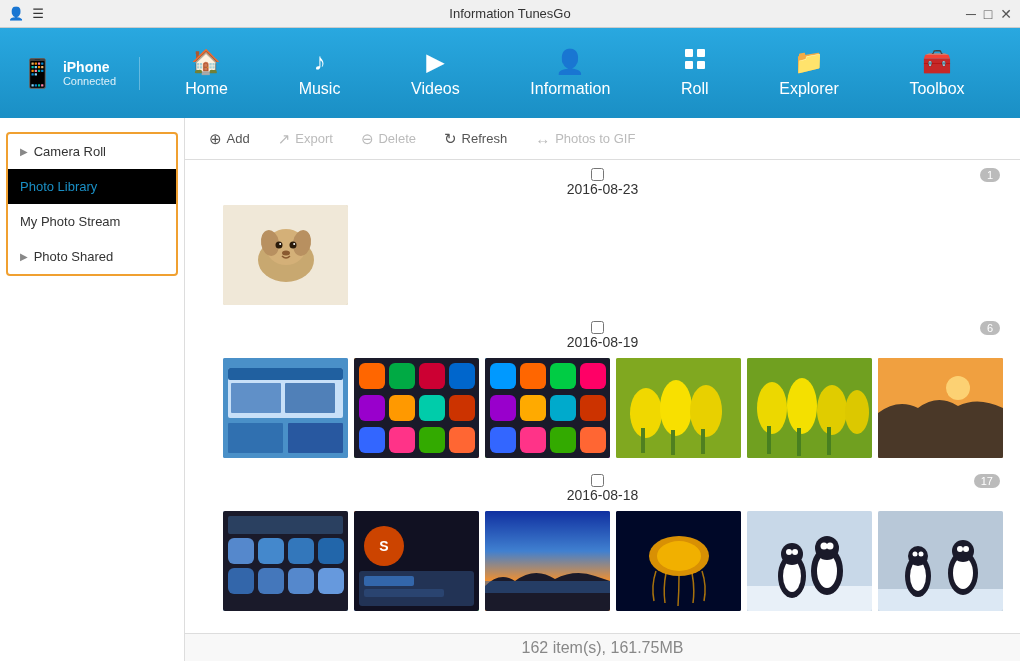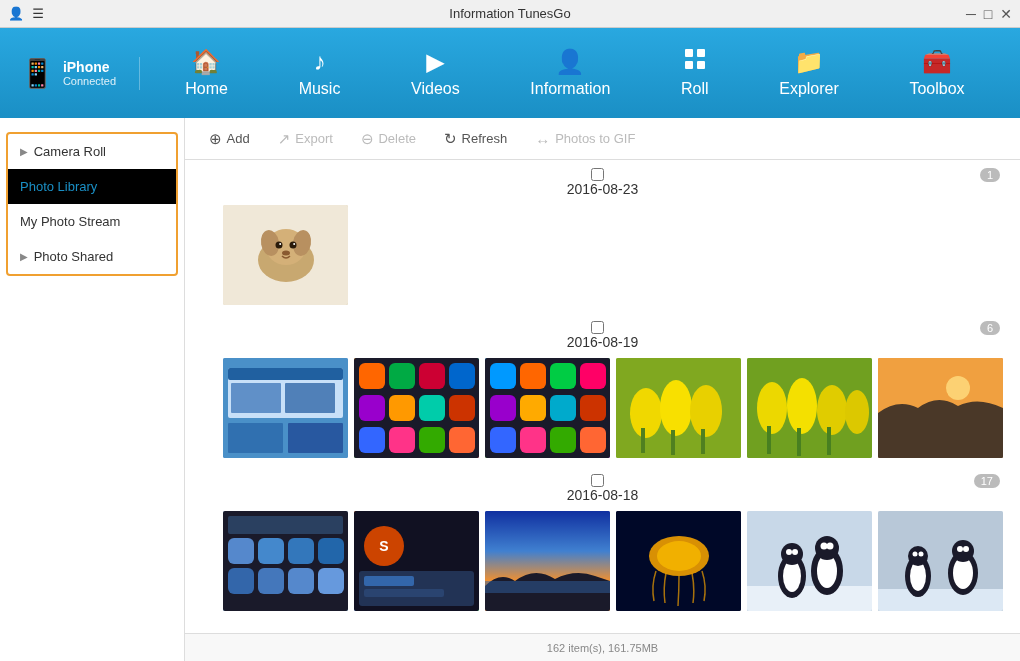--- a/index.html
+++ b/index.html
@@ -244,21 +244,21 @@
       background: linear-gradient(to bottom, #d8e4ee 0%, #c0d2e2 30%, #a8c0d0 50%, #88a8c0 70%, #6888a0 100%);
     }
 
     .status-bar {
       height: 28px;
       background: #f8f8f8;
       border-top: 1px solid #ddd;
       display: flex;
       align-items: center;
       justify-content: center;
-      font-size: 11px;
+      font-size: 16px;
       color: #888;
     }
 
     
     .photo-content::-webkit-scrollbar { width: 6px; }
     .photo-content::-webkit-scrollbar-track { background: #f0f0f0; }
     .photo-content::-webkit-scrollbar-thumb { background: #ccc; border-radius: 3px; }
   </style>
 </head>
 <body>

